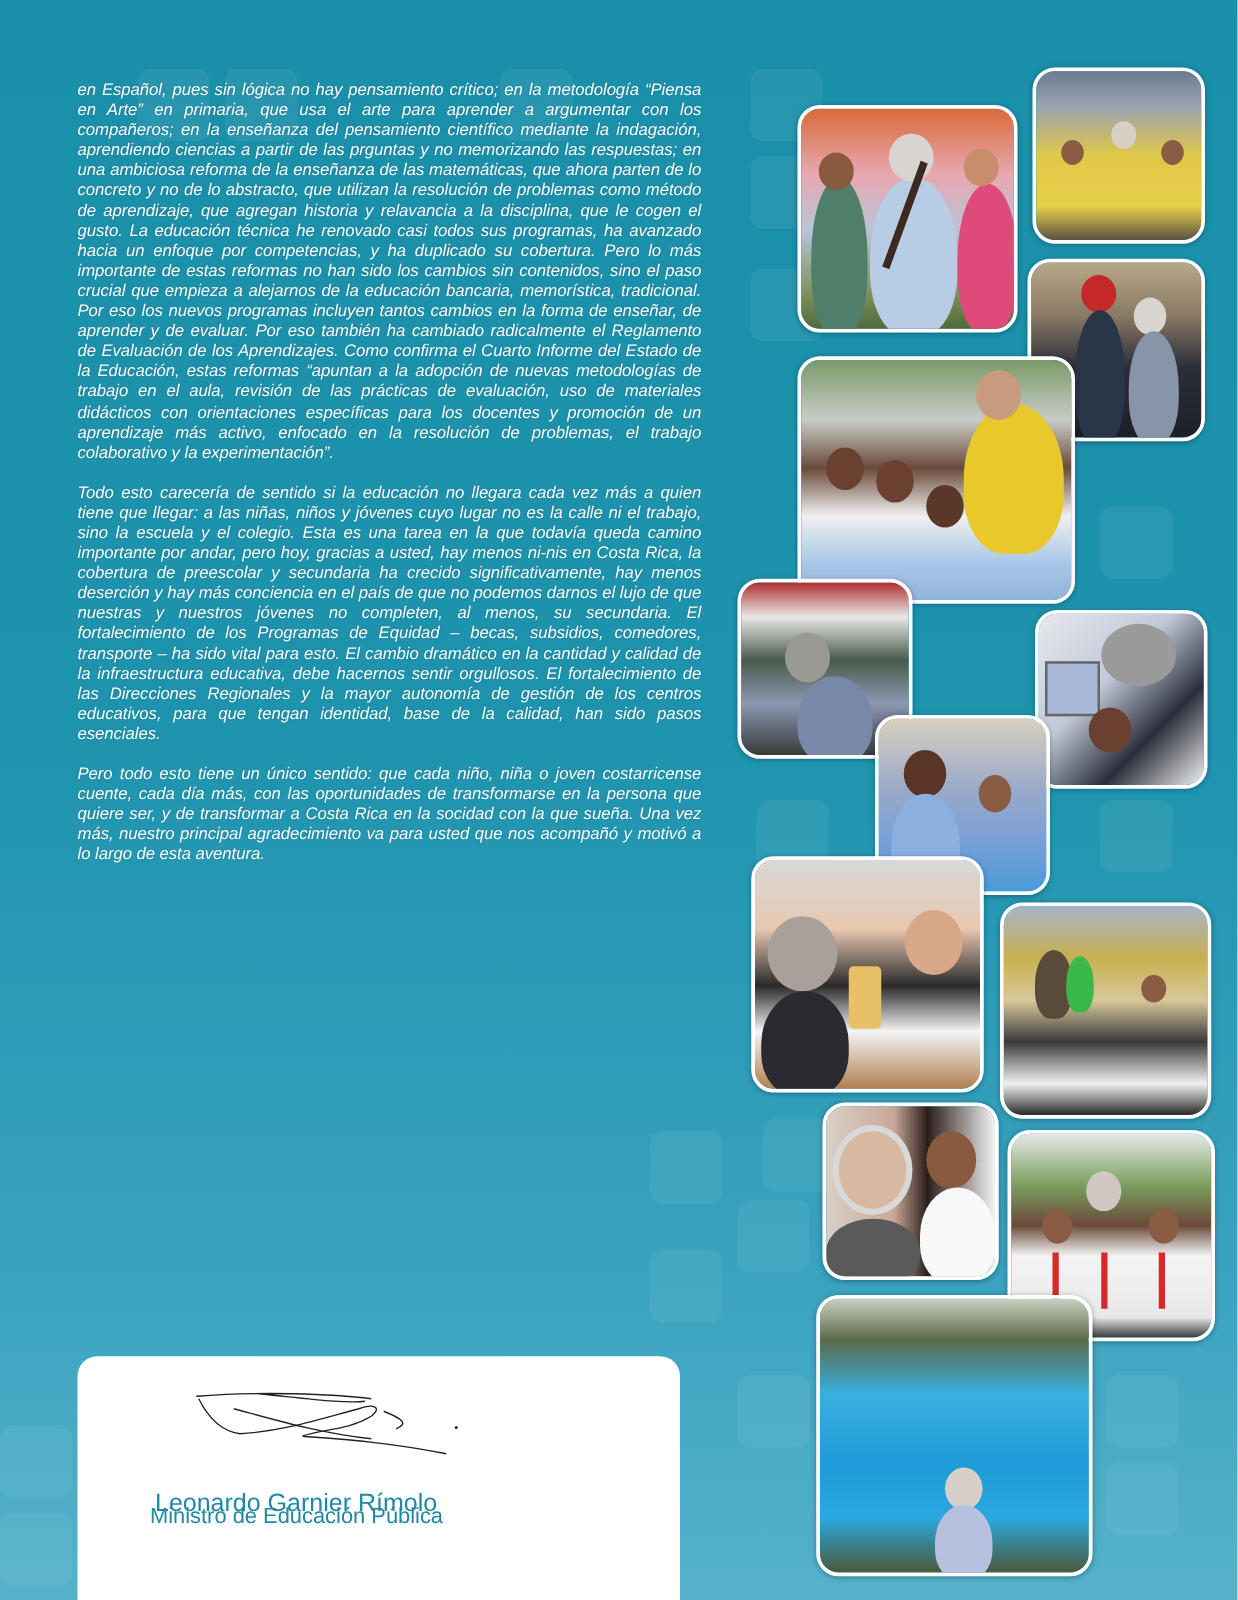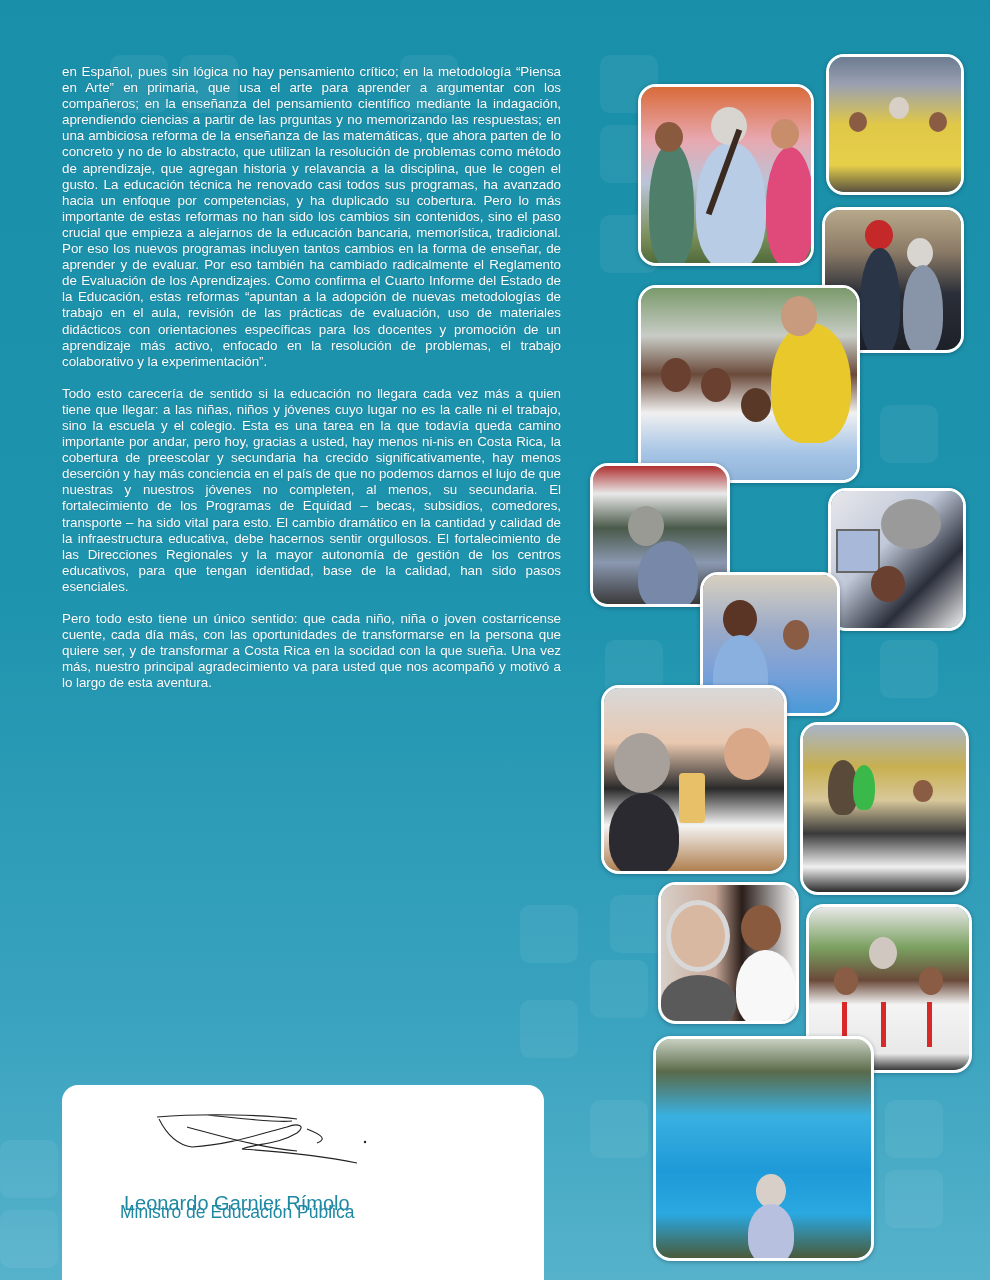--- a/index.html
+++ b/index.html
@@ -12,21 +12,21 @@
   .tile {
     position: absolute; width: 58px; height: 58px; border-radius: 10px;
     background: rgba(255,255,255,0.06);
   }
   .body-text {
     position: absolute; left: 62px; top: 64px; width: 515px;
     color: #ffffff; font-size: 13.4px; line-height: 16.1px;
     text-align: justify; letter-spacing: -0.05px;
     text-shadow: 0 0 1px rgba(0,40,60,0.35);
   }
-  .body-text p { margin: 0 16px 16px 0; }
+  .body-text p { margin: 0 16px 16px 0; font-style: italic; }
   .sig-card {
     position: absolute; left: 62px; top: 1085px; width: 482px; height: 210px;
     background: #ffffff; border-radius: 16px;
   }
   .signature { position: absolute; left: 85px; top: 20px; width: 240px; height: 65px; }
   .sig-name {
     position: absolute; left: 62px; top: 107px; font-size: 20px; font-weight: normal;
     color: #1f88a3;
   }
   .sig-title {

